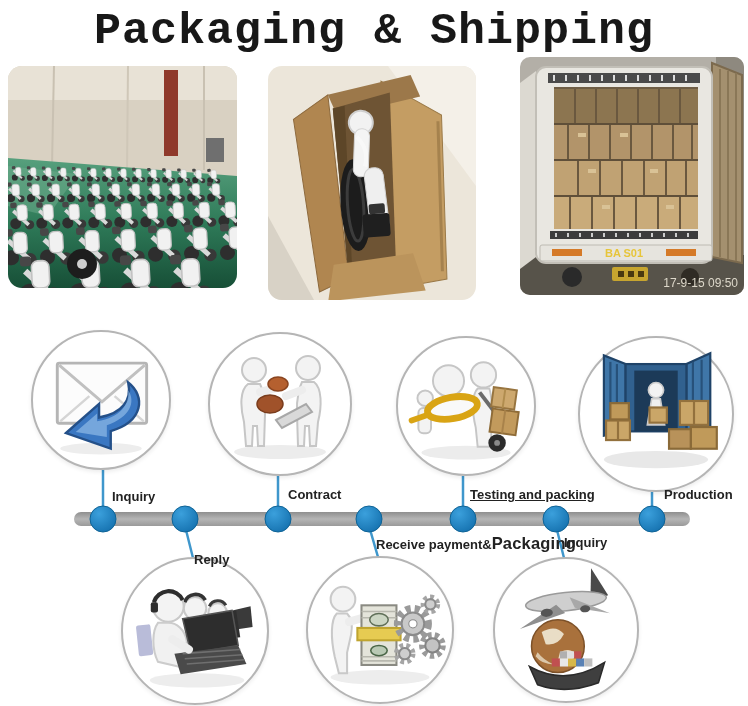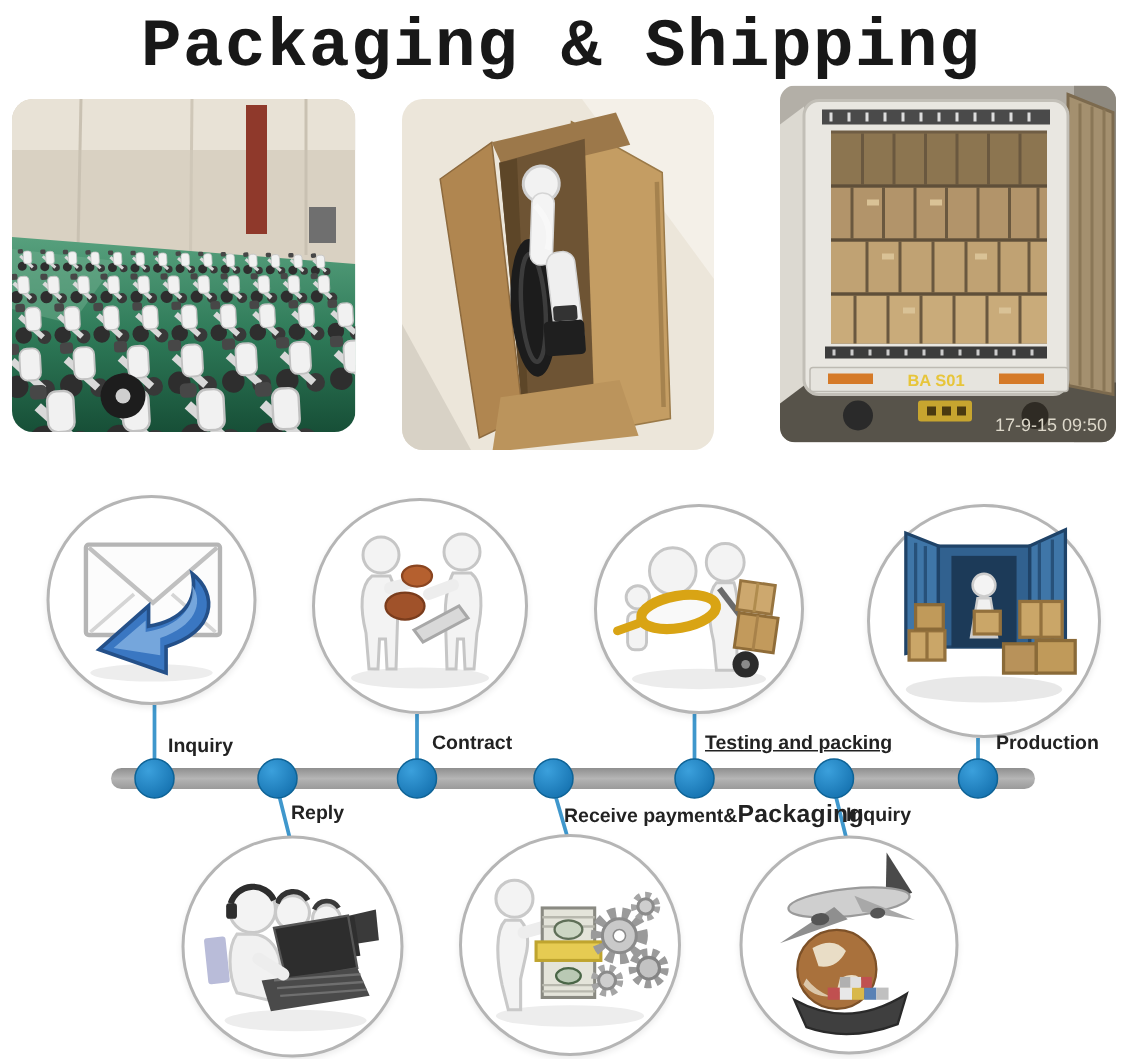--- a/index.html
+++ b/index.html
@@ -434,17 +434,17 @@
           <rect x="78" y="91" width="7" height="7" fill="#c05050"></rect>
         <path d="M34 106 Q70 126 108 102 L102 122 Q70 134 42 124 Z" fill="#3f3f3f" stroke="#2a2a2a" stroke-width="1.5"></path>
       </g>
     </svg>
   </div>
 
   <div class="flabel" style="left:112px;top:489px;">Inquiry</div>
   <div class="flabel" style="left:288px;top:487px;">Contract</div>
   <div class="flabel" style="left:470px;top:487px;text-decoration:underline;">Testing and packing</div>
   <div class="flabel" style="left:664px;top:487px;">Production</div>
-  <div class="flabel" style="left:194px;top:534px;">Reply</div>
+  <div class="flabel" style="left:194px;top:552px;">Reply</div>
   <div class="flabel" style="left:376px;top:534px;"><span>Receive payment&amp;</span><span class="emph">Packaging</span></div>
   <div class="flabel" style="left:564px;top:535px;">Inquiry</div>
 
 </div>
 
 </body></html>

